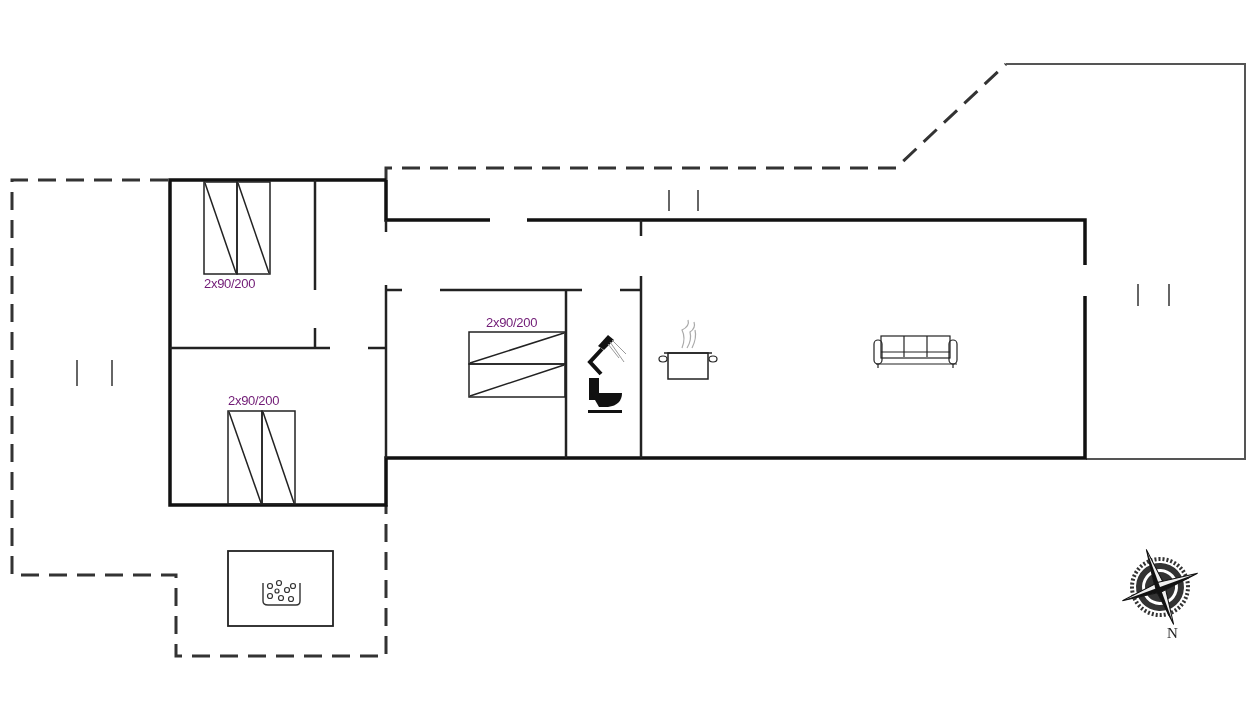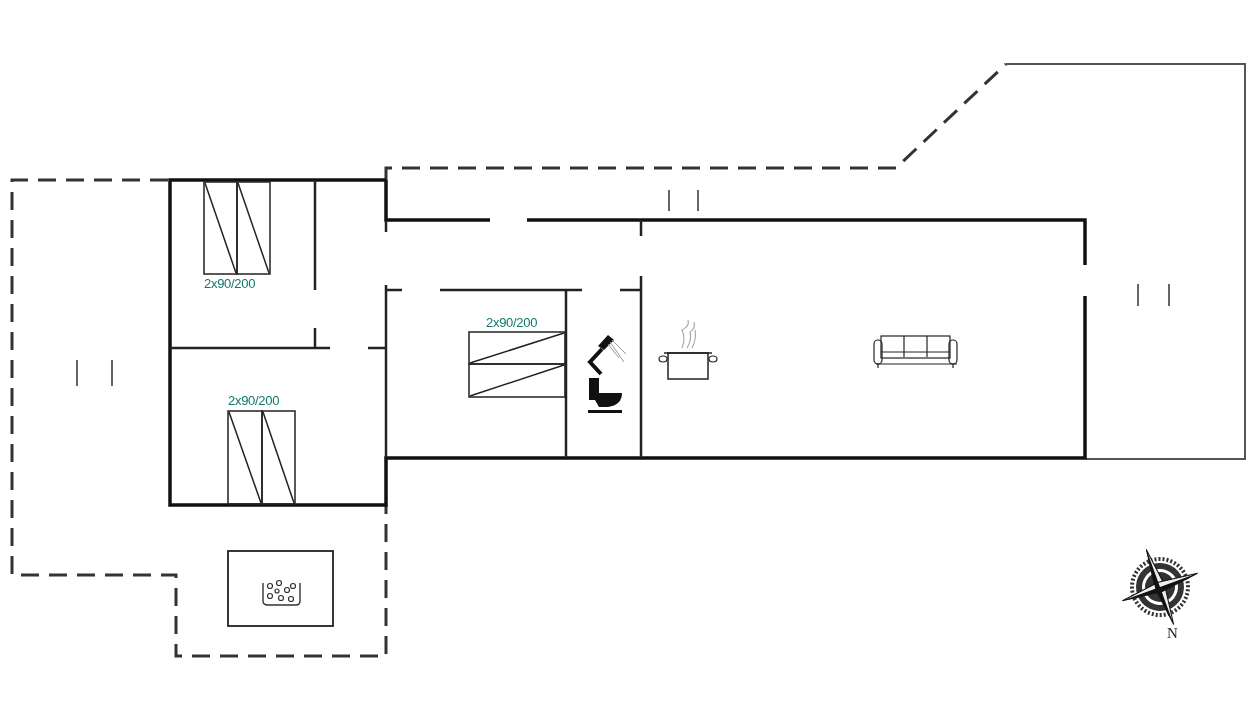--- a/index.html
+++ b/index.html
@@ -1,18 +1,18 @@
 <!DOCTYPE html>
 <html><head>
   <meta charset="utf-8">
   <style>
     html, body { margin: 0; padding: 0; background: #ffffff; }
     body { width: 1246px; height: 708px; position: relative; overflow: hidden; font-family: "Liberation Sans", sans-serif; }
     #plan { position: absolute; left: 0; top: 0; }
-    .lbl { position: absolute; font-family: "Liberation Sans", sans-serif; font-size: 13px; color: #0f766e; letter-spacing: -0.3px; white-space: nowrap; }
+    .lbl { position: absolute; font-family: "Liberation Sans", sans-serif; font-size: 13px; color: #701a75; letter-spacing: -0.3px; white-space: nowrap; }
     .north { position: absolute; font-family: "Liberation Serif", serif; font-size: 15px; color: #222; }
   </style>
 </head>
 <body>
 
 <svg id="plan" width="1246" height="708" viewBox="0 0 1246 708" xmlns="http://www.w3.org/2000/svg">
 
   <g fill="none" stroke="#333" stroke-width="3" stroke-dasharray="18,10">
     <polyline points="168,180 12,180 12,575 176,575 176,656 386,656 386,505"></polyline>
   </g>

